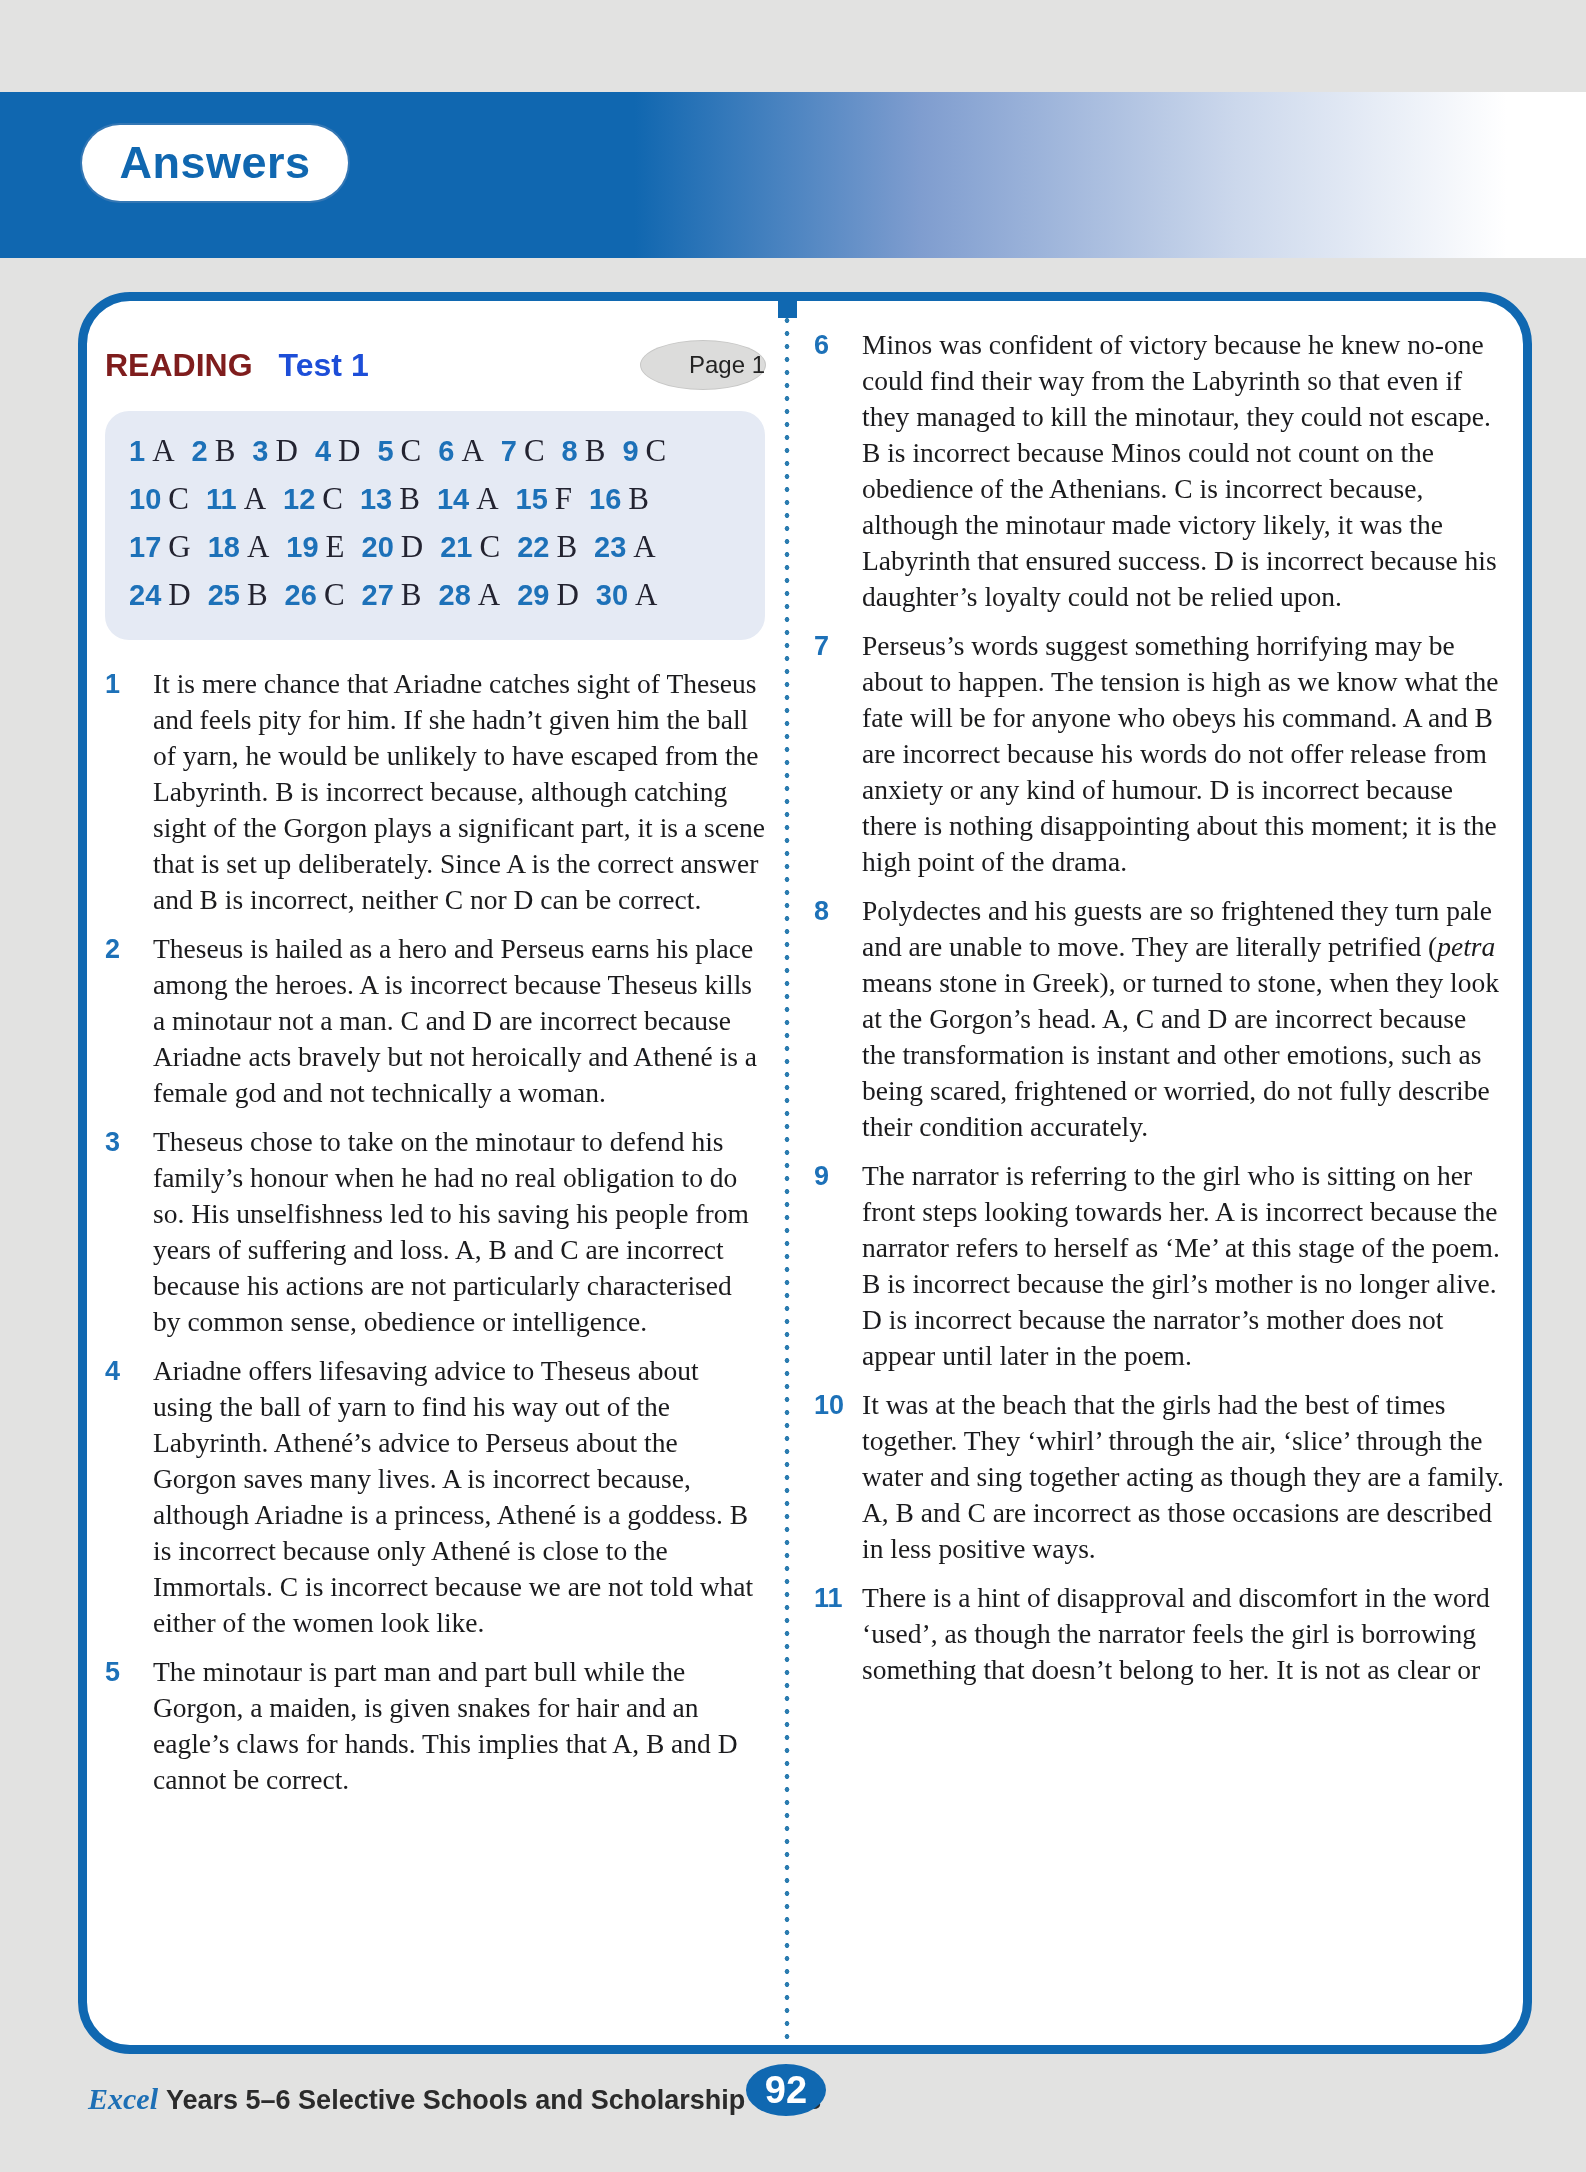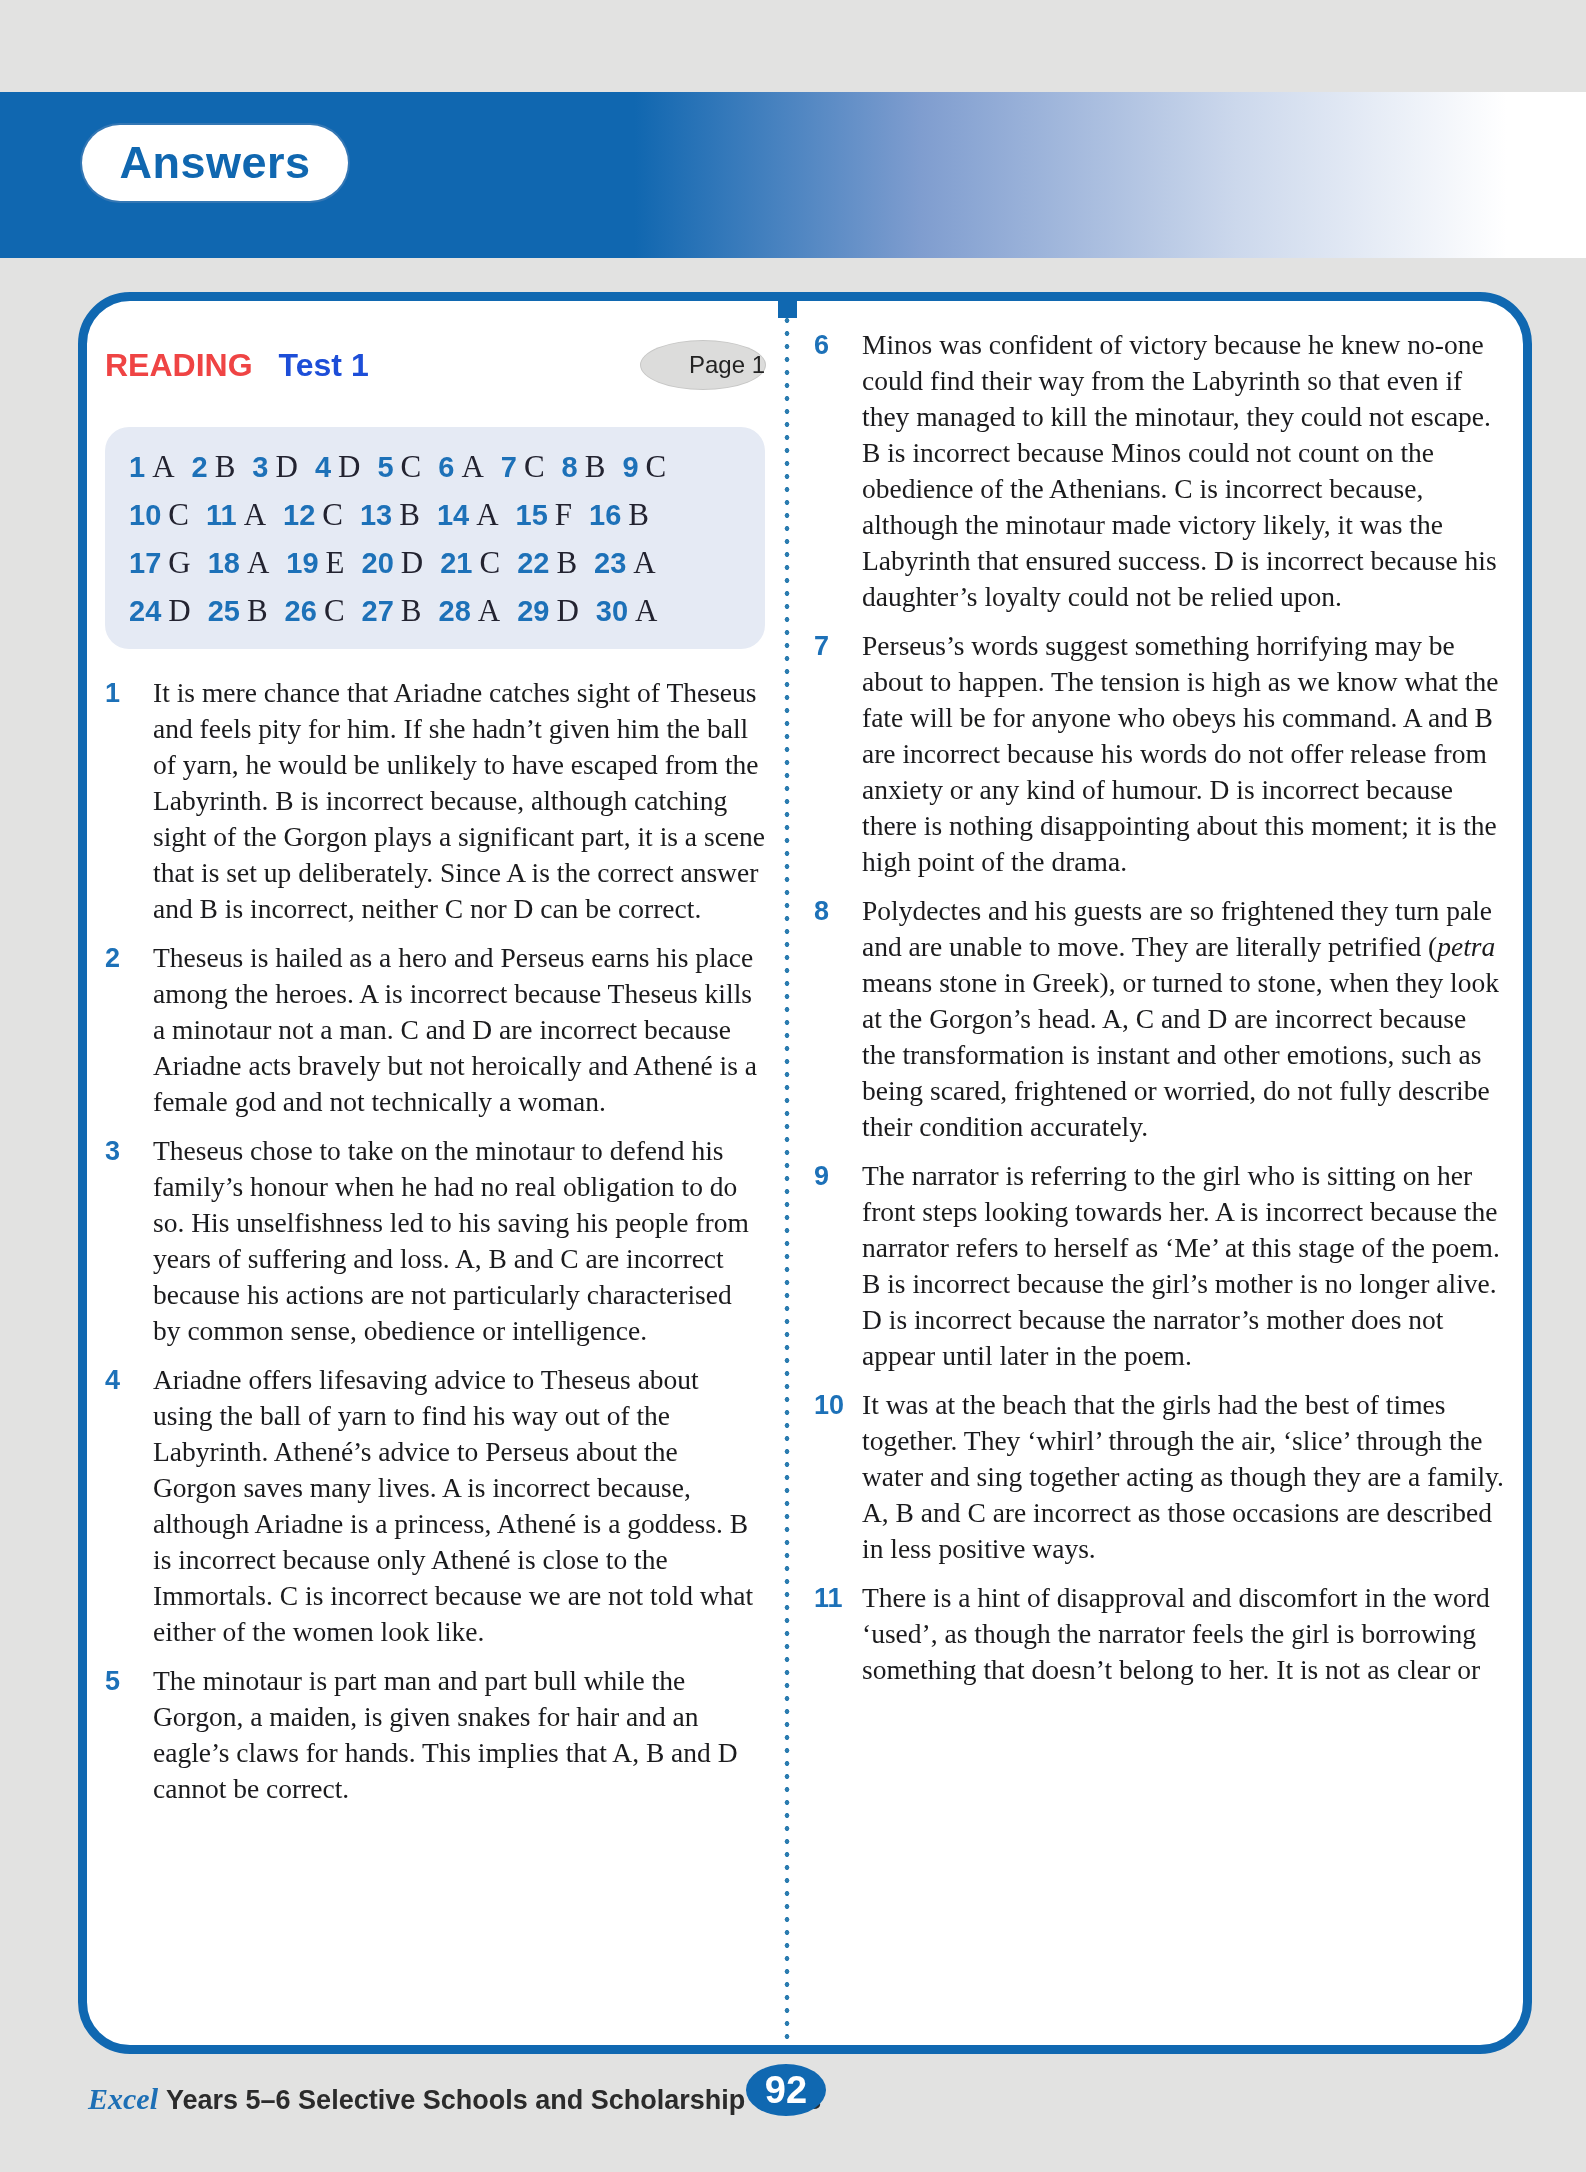--- a/index.html
+++ b/index.html
@@ -30,29 +30,29 @@
     position:absolute;left:697px;top:0;width:6px;height:1744px;
     background-image:radial-gradient(circle,#2b7cb0 2.1px,rgba(0,0,0,0) 2.7px);
     background-size:6px 13px;background-repeat:repeat-y;background-position:center top;
   }
   .divider-cap{position:absolute;left:691px;top:0;width:19px;height:17px;background:#1068b1;}
   .col-left{position:absolute;left:18px;top:40px;width:660px;}
   .col-right{position:absolute;left:727px;top:26px;width:692px;}
   
   .head-row{display:flex;align-items:center;justify-content:space-between;}
   .sec-heading{font-size:32px;font-weight:bold;}
-  .sec-label{color:#ef4444;}
+  .sec-label{color:#7f1d1d;}
   .sec-title{color:#1d4ed8;margin-left:26px;}
   .badge{
     width:124px;height:48px;background:#dcdcdb;border-radius:50%;
     display:flex;align-items:center;justify-content:flex-end;
     font-size:24px;color:#232323;box-shadow:0 0 0 1px #c7c7c6;
   }
   
-  .key{margin-top:38px;background:#e5eaf4;border-radius:24px;padding:18px 10px 12px 24px;}
+  .key{margin-top:22px;background:#e5eaf4;border-radius:24px;padding:18px 10px 19px 24px;}
   .key-row{line-height:43px;white-space:nowrap;}
   .pair{margin-right:17px;display:inline-block;}
   .knum{font-weight:bold;color:#1d71b8;font-size:29px;}
   .klet{font-family:"Liberation Serif",serif;font-size:31px;color:#232330;margin-left:7px;}
   
   .exps{margin-top:26px;}
   .exp-item{display:flex;margin-bottom:13px;}
   .exp-num{flex:0 0 48px;font-weight:bold;font-size:27px;color:#1d71b8;padding-top:3px;}
   .exp-text{flex:1;font-family:Liberation Serif, serif;font-size:27.5px;line-height:36px;color:#1b1b1d;}
   .ital{font-style:italic;}

